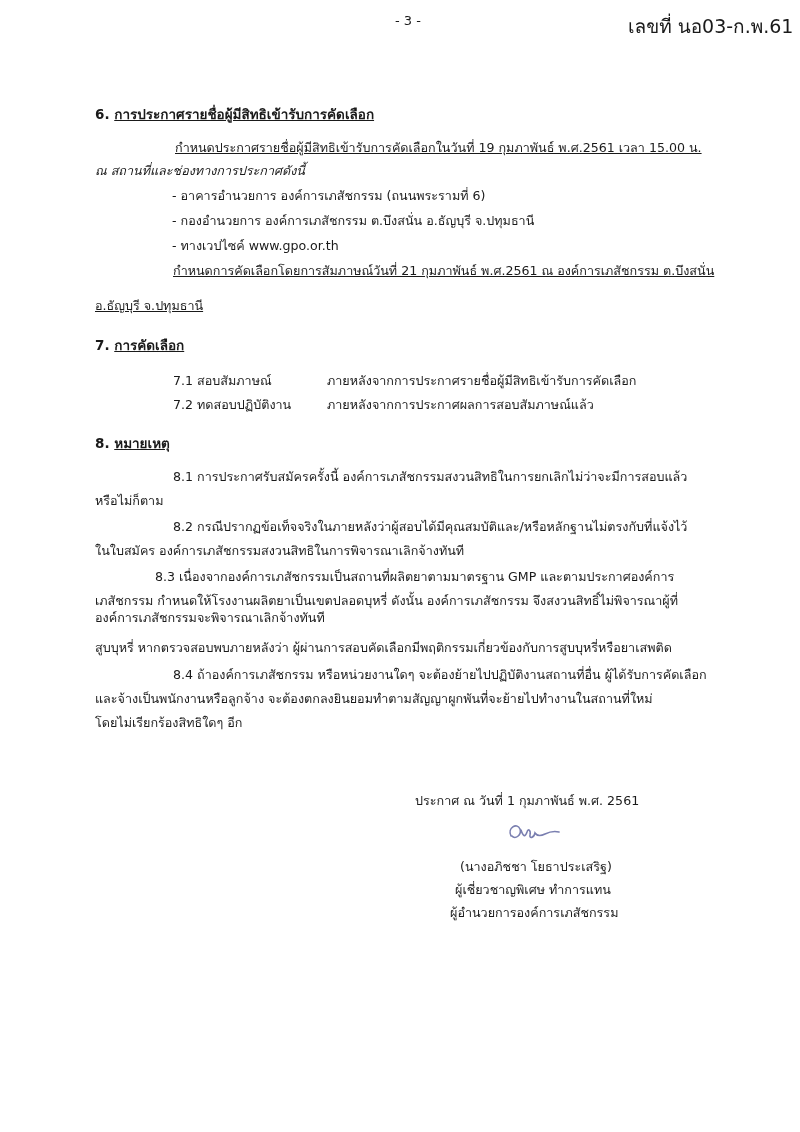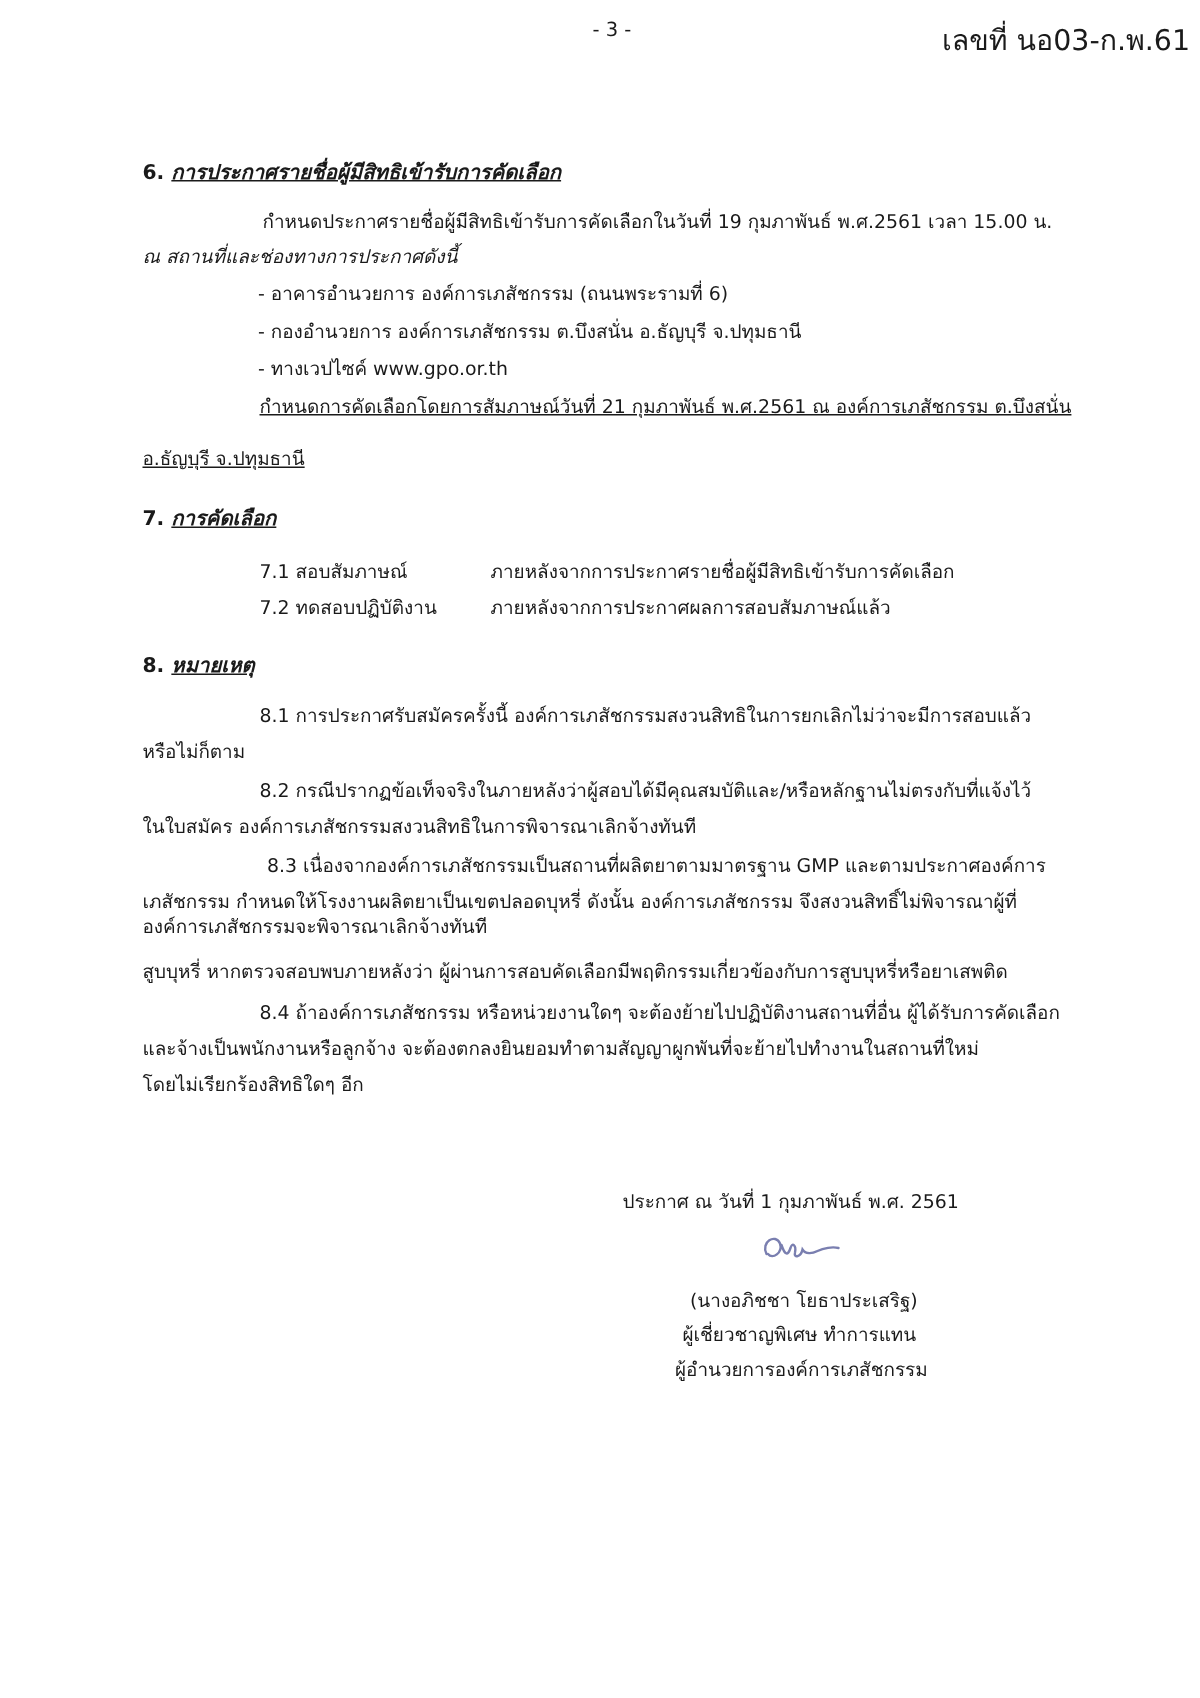--- a/index.html
+++ b/index.html
@@ -14,38 +14,38 @@
       overflow: hidden;
       font-family: "DejaVu Sans", "Liberation Sans", sans-serif;
       color: #1a1a1a;
       font-size: 13px;
     }
     .abs { position: absolute; white-space: nowrap; }
     .page-num { left: 395px; top: 13px; font-size: 13px; }
     .doc-num { left: 628px; top: 11px; font-size: 19px; }
 
     .heading { font-weight: bold; font-size: 13.5px; }
-    .heading .txt { text-decoration: underline; font-style: italic; }
+    .heading .txt { text-decoration: underline; }
     .u { text-decoration: underline; }
     .line { font-size: 12.6px; }
     .sig-mark { left: 505px; top: 818px; }
   </style>
 </head>
 <body>
 
 <div>
 
   <div class="abs page-num">- 3 -</div>
   <div class="abs doc-num">เลขที่ นอ03-ก.พ.61</div>
 
   <div class="abs heading" style="left:95px; top:103px;">
     <span>6.</span>
     <span class="txt">การประกาศรายชื่อผู้มีสิทธิเข้ารับการคัดเลือก</span>
   </div>
-  <div class="abs line" style="left:175px; top:138px;">กำหนดประกาศรายชื่อผู้มีสิทธิเข้ารับการคัดเลือกในวันที่ 19 กุมภาพันธ์ พ.ศ.2561 เวลา 15.00 น.</div>
+  <div class="abs line" style="left:175px; top:138px;text-decoration:underline;">กำหนดประกาศรายชื่อผู้มีสิทธิเข้ารับการคัดเลือกในวันที่ 19 กุมภาพันธ์ พ.ศ.2561 เวลา 15.00 น.</div>
   <div class="abs line" style="left:95px; top:161px;font-style:italic;">ณ สถานที่และช่องทางการประกาศดังนี้</div>
   <div class="abs line" style="left:172px; top:186px;">-  อาคารอำนวยการ องค์การเภสัชกรรม (ถนนพระรามที่ 6)</div>
   <div class="abs line" style="left:172px; top:211px;">-  กองอำนวยการ องค์การเภสัชกรรม ต.บึงสนั่น อ.ธัญบุรี จ.ปทุมธานี</div>
   <div class="abs line" style="left:172px; top:236px;">-  ทางเวปไซค์ www.gpo.or.th</div>
   <div class="abs line u" style="left:173px; top:261px;">กำหนดการคัดเลือกโดยการสัมภาษณ์วันที่ 21 กุมภาพันธ์ พ.ศ.2561 ณ องค์การเภสัชกรรม ต.บึงสนั่น</div>
   <div class="abs line u" style="left:95px; top:286px;margin-top:10px;">อ.ธัญบุรี จ.ปทุมธานี</div>
 
   <div class="abs heading" style="left:95px; top:334px;">
     <span>7.</span>
     <span class="txt">การคัดเลือก</span>
@@ -59,21 +59,21 @@
     <span>8.</span>
     <span class="txt">หมายเหตุ</span>
   </div>
 
   <div class="abs line" style="left:173px; top:467px;">8.1 การประกาศรับสมัครครั้งนี้ องค์การเภสัชกรรมสงวนสิทธิในการยกเลิกไม่ว่าจะมีการสอบแล้ว</div>
   <div class="abs line" style="left:95px; top:491px;">หรือไม่ก็ตาม</div>
 
   <div class="abs line" style="left:173px; top:517px;">8.2 กรณีปรากฏข้อเท็จจริงในภายหลังว่าผู้สอบได้มีคุณสมบัติและ/หรือหลักฐานไม่ตรงกับที่แจ้งไว้</div>
   <div class="abs line" style="left:95px; top:541px;">ในใบสมัคร องค์การเภสัชกรรมสงวนสิทธิในการพิจารณาเลิกจ้างทันที</div>
 
-  <div class="abs line" style="left:178px; top:567px;">8.3 เนื่องจากองค์การเภสัชกรรมเป็นสถานที่ผลิตยาตามมาตรฐาน GMP และตามประกาศองค์การ</div>
+  <div class="abs line" style="left:155px; top:567px;">8.3 เนื่องจากองค์การเภสัชกรรมเป็นสถานที่ผลิตยาตามมาตรฐาน GMP และตามประกาศองค์การ</div>
   <div class="abs line" style="left:95px; top:591px;">เภสัชกรรม กำหนดให้โรงงานผลิตยาเป็นเขตปลอดบุหรี่ ดังนั้น องค์การเภสัชกรรม จึงสงวนสิทธิ์ไม่พิจารณาผู้ที่</div>
   <div class="abs line" style="left:95px; top:615px;margin-top:23px;">สูบบุหรี่ หากตรวจสอบพบภายหลังว่า ผู้ผ่านการสอบคัดเลือกมีพฤติกรรมเกี่ยวข้องกับการสูบบุหรี่หรือยาเสพติด</div>
   <div class="abs line" style="left:95px; top:608px;">องค์การเภสัชกรรมจะพิจารณาเลิกจ้างทันที</div>
 
   <div class="abs line" style="left:173px; top:665px;">8.4 ถ้าองค์การเภสัชกรรม หรือหน่วยงานใดๆ จะต้องย้ายไปปฏิบัติงานสถานที่อื่น ผู้ได้รับการคัดเลือก</div>
   <div class="abs line" style="left:95px; top:689px;">และจ้างเป็นพนักงานหรือลูกจ้าง จะต้องตกลงยินยอมทำตามสัญญาผูกพันที่จะย้ายไปทำงานในสถานที่ใหม่</div>
   <div class="abs line" style="left:95px; top:713px;">โดยไม่เรียกร้องสิทธิใดๆ อีก</div>
 
   <div class="abs line" style="left:415px; top:791px;">ประกาศ ณ วันที่  1  กุมภาพันธ์ พ.ศ. 2561</div>
 

